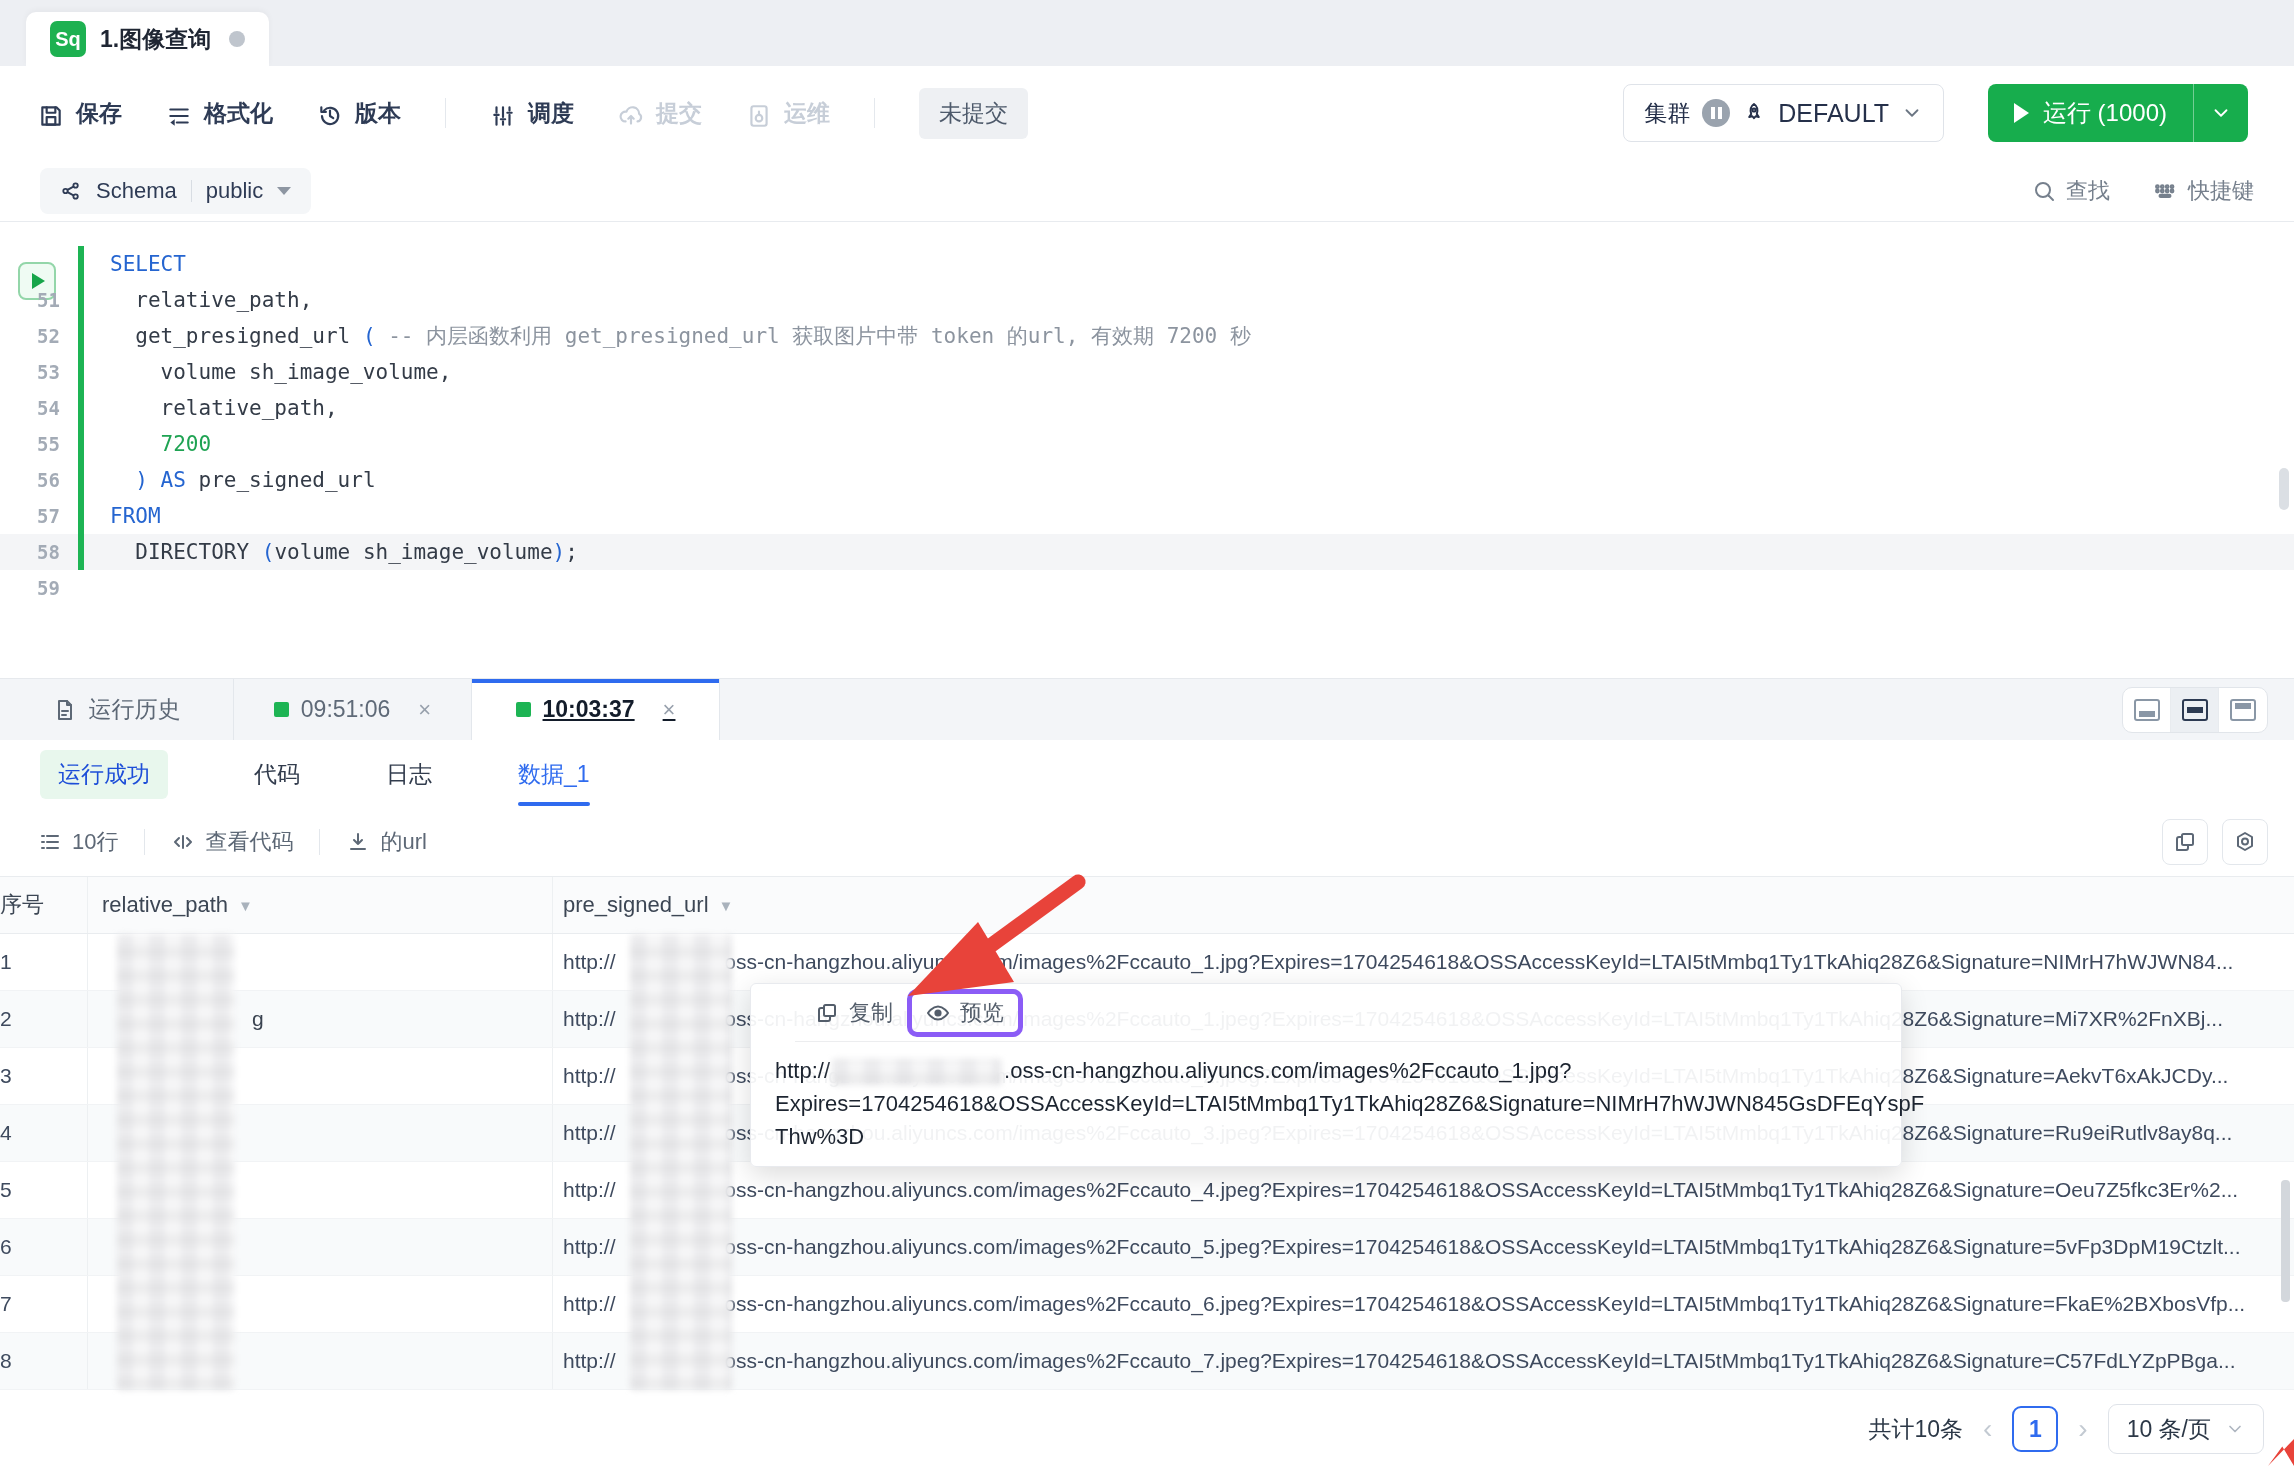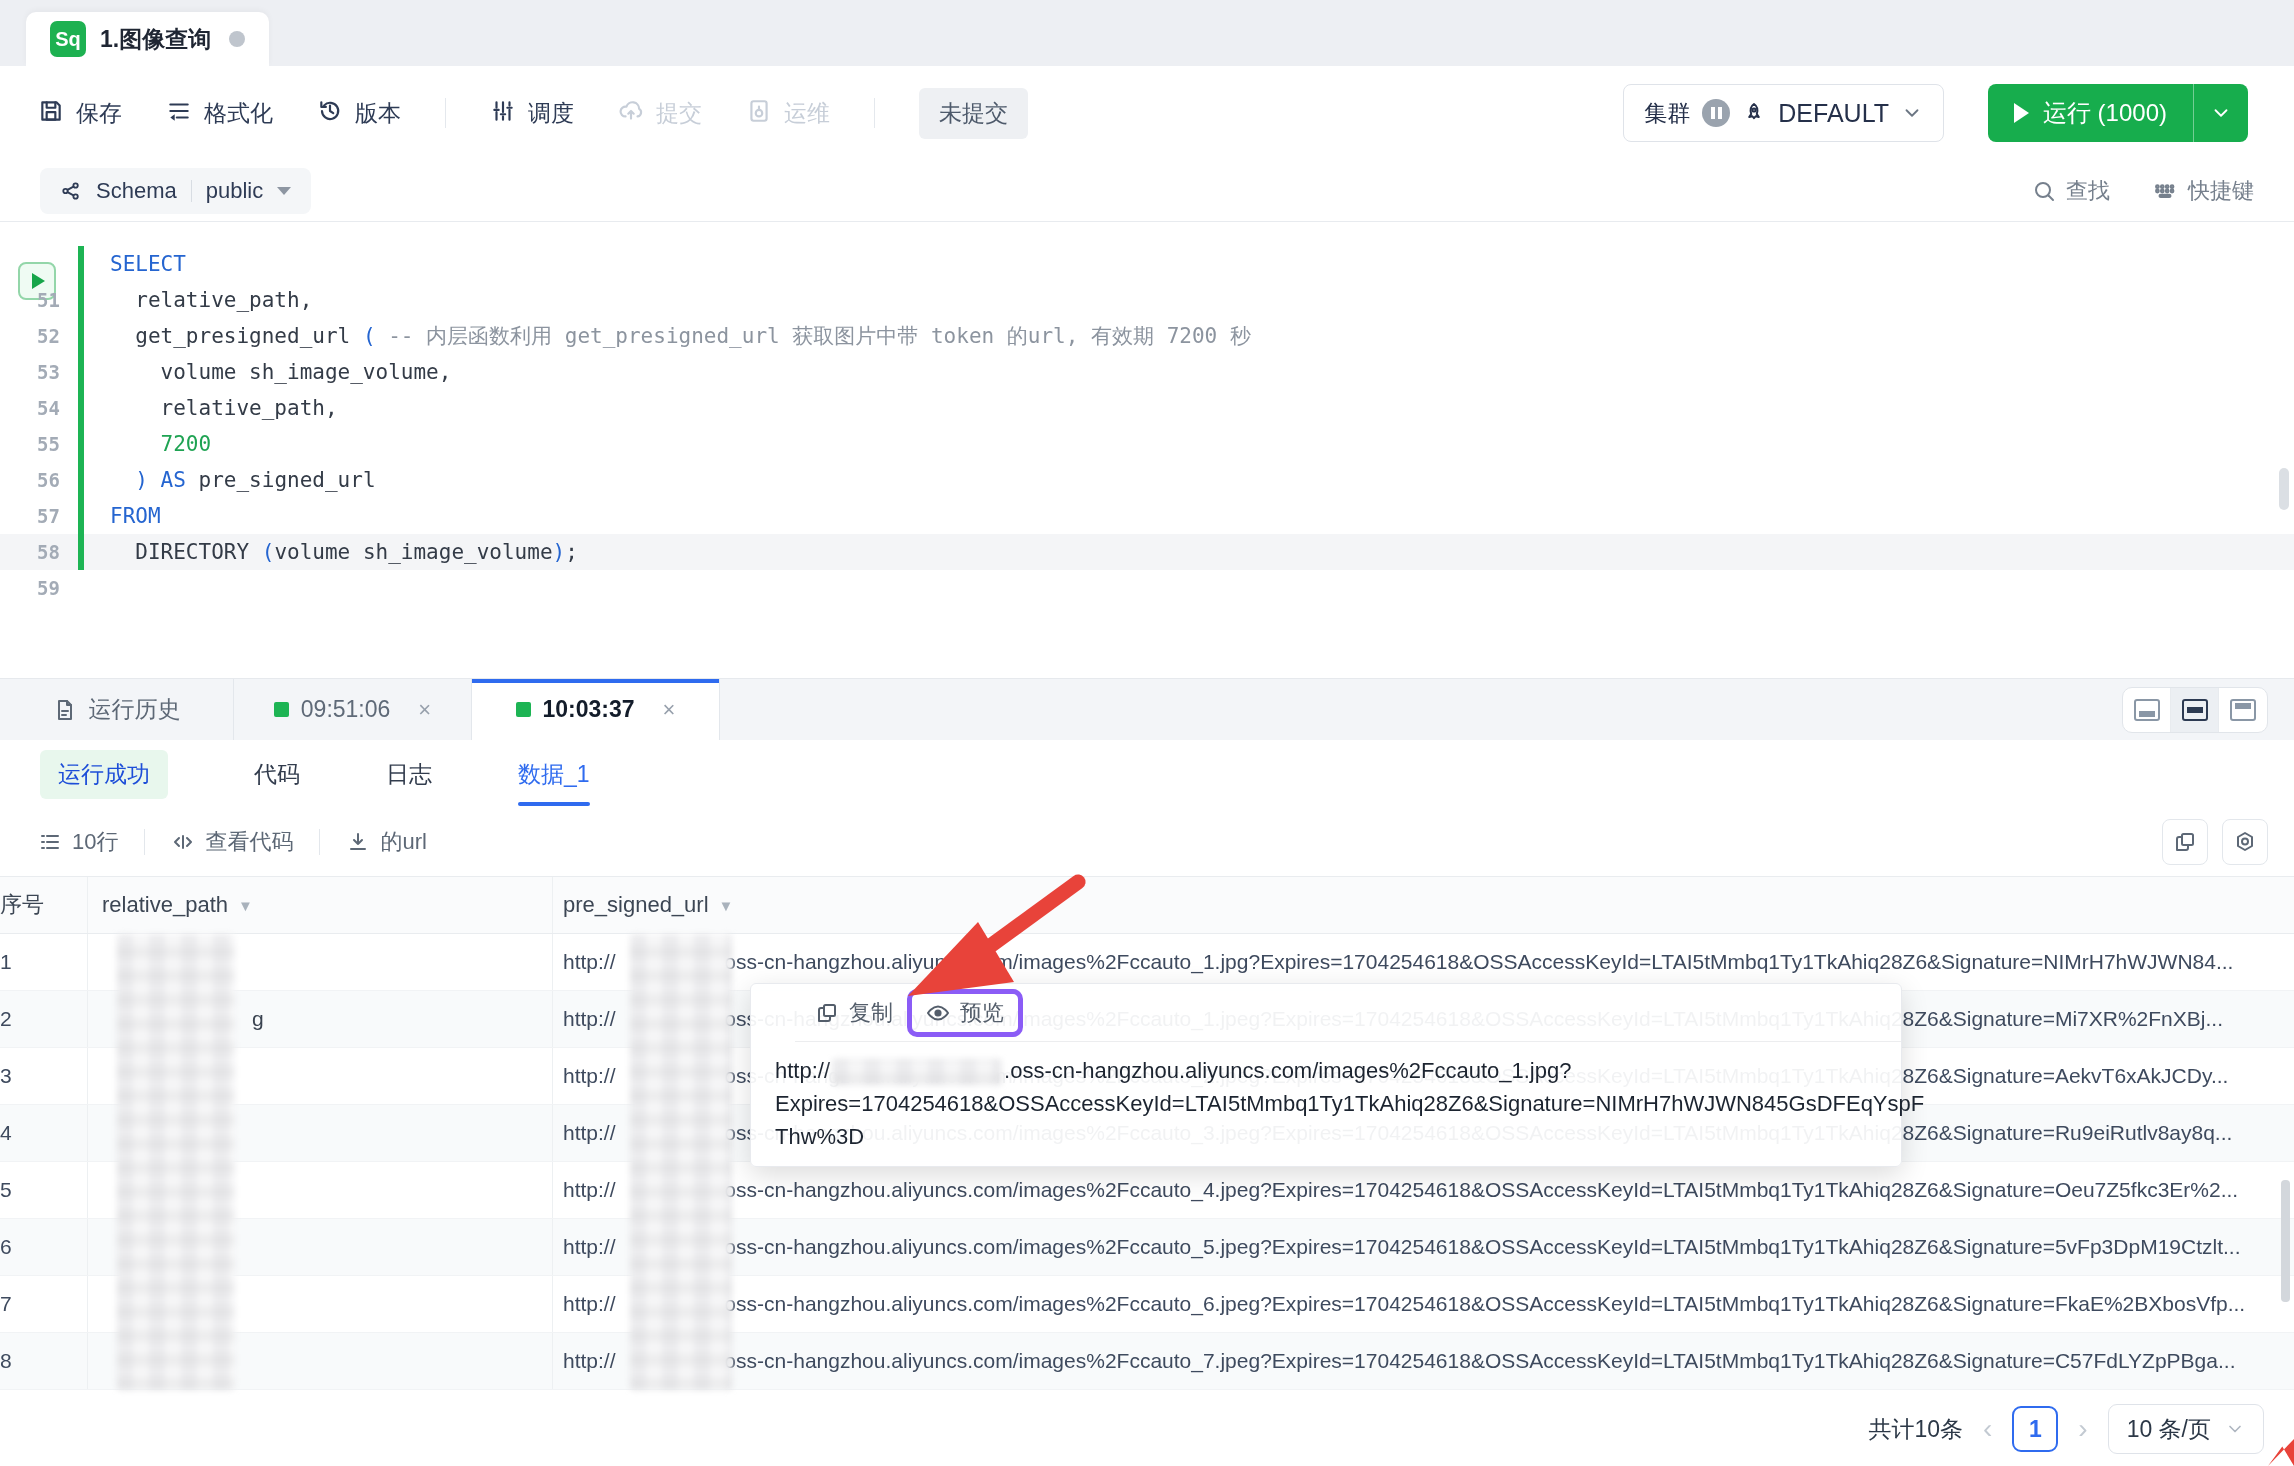--- a/index.html
+++ b/index.html
@@ -11,21 +11,21 @@
   .tabstrip{position:absolute;left:0;top:0;width:100%;height:66px;background:#edeff3;}
   .file-tab{position:absolute;left:26px;top:12px;height:54px;background:#fff;border-radius:10px 10px 0 0;
             display:flex;align-items:center;gap:14px;padding:0 24px;box-shadow:0 -2px 6px rgba(0,0,0,0.04);}
   .sq-badge{width:36px;height:36px;border-radius:7px;background:#1db151;color:#fff;font-weight:bold;
             font-size:20px;display:flex;align-items:center;justify-content:center;}
   .file-title{font-size:23px;font-weight:700;color:#1f2633;}
   .dirty-dot{width:16px;height:16px;border-radius:50%;background:#bfc5cd;margin-left:4px;}
   
   .toolbar{position:absolute;left:0;top:66px;width:100%;height:94px;background:#fff;
            display:flex;align-items:center;padding:0 46px 0 38px;gap:44px;}
-  .tbtn{display:flex;align-items:flex-start;gap:12px;font-size:23px;color:#2e3b55;cursor:pointer;white-space:nowrap;}
+  .tbtn{display:flex;align-items:flex-end;gap:12px;font-size:23px;color:#2e3b55;cursor:pointer;white-space:nowrap;font-weight:bold;}
   .tbtn.disabled{color:#c7ced8;}
   .tb-divider{width:1px;height:30px;background:#e4e8ed;}
   .badge-pill{background:#eef0f3;border-radius:6px;padding:10px 20px;font-size:23px;color:#4e5a6b;}
   .toolbar-spacer{flex:1;}
   .cluster-pill{display:flex;align-items:center;gap:12px;border:1px solid #dfe3e9;border-radius:8px;
                 height:58px;padding:0 20px;font-size:23px;color:#25304a;}
   .pause-ic{width:28px;height:28px;border-radius:50%;background:#9aa3ae;position:relative;flex:none;}
   .pause-ic::before,.pause-ic::after{content:'';position:absolute;top:8px;width:4px;height:12px;background:#fff;}
   .pause-ic::before{left:9px;} .pause-ic::after{left:16px;}
   .run-btn{display:flex;align-items:stretch;height:58px;border-radius:8px;overflow:hidden;background:#17ad4d;color:#fff;}
@@ -54,21 +54,21 @@
   .run-box{position:absolute;left:18px;top:-2px;width:38px;height:38px;border:2px solid #93d6a9;background:#effbf3;
            border-radius:8px;display:flex;align-items:center;justify-content:center;cursor:pointer;}
   .run-box .tri{width:0;height:0;border-left:13px solid #17a54a;border-top:8px solid transparent;border-bottom:8px solid transparent;margin-left:3px;}
   .ed-vthumb{position:absolute;right:5px;top:246px;width:10px;height:42px;background:#dbdfe4;border-radius:5px;}
   
   .rtabs{position:absolute;left:0;top:678px;width:100%;height:62px;background:#f3f5f8;border-top:1px solid #e6e9ed;display:flex;}
   .rt-history{width:234px;display:flex;align-items:center;justify-content:center;gap:12px;color:#5d6876;
               font-size:23px;border-right:1px solid #e3e7ec;}
   .rt-tab{width:238px;display:flex;align-items:center;justify-content:center;gap:12px;color:#5f6a78;
           font-size:23px;border-right:1px solid #e3e7ec;position:relative;cursor:pointer;}
-  .rt-tab.active{background:#fff;color:#131c2a;font-weight:700;width:248px;}
+  .rt-tab.active{background:#fff;color:#131c2a;font-weight:700;width:248px;text-decoration:underline;}
   .rt-tab.active::before{content:'';position:absolute;left:0;top:0;right:0;height:4px;background:#2f6bef;}
   .gsq{width:15px;height:15px;background:#1db454;border-radius:2px;flex:none;}
   .rt-close{color:#97a0ac;font-size:22px;margin-left:16px;font-weight:400;}
   .seg{position:absolute;right:26px;top:8px;height:46px;display:flex;border:1px solid #e1e5ea;border-radius:10px;background:#fff;overflow:hidden;}
   .seg-cell{width:48px;display:flex;align-items:center;justify-content:center;border-right:1px solid #e8ebef;cursor:pointer;}
   .seg-cell:last-child{border-right:none;}
   .seg-cell.active{background:#eceff3;}
   .pane-ic{width:26px;height:22px;border:2px solid #8a97a6;border-radius:3px;position:relative;}
   .pane-ic.dark{border-color:#2c3a52;}
   .pane-ic .bar{position:absolute;left:3px;right:3px;height:6px;background:#8a97a6;}

